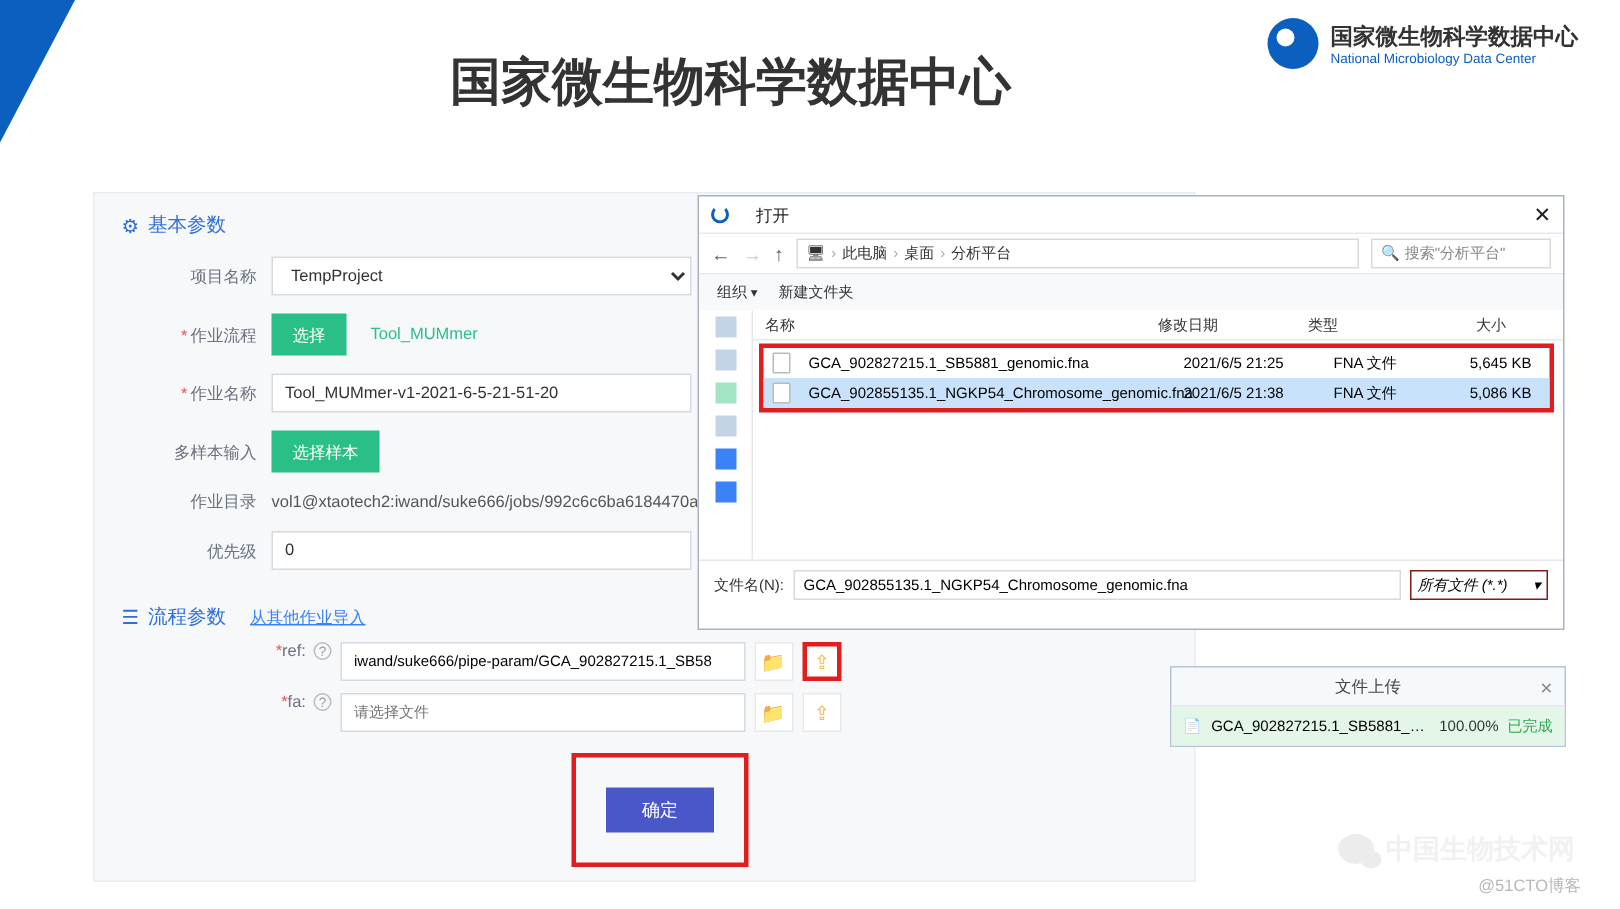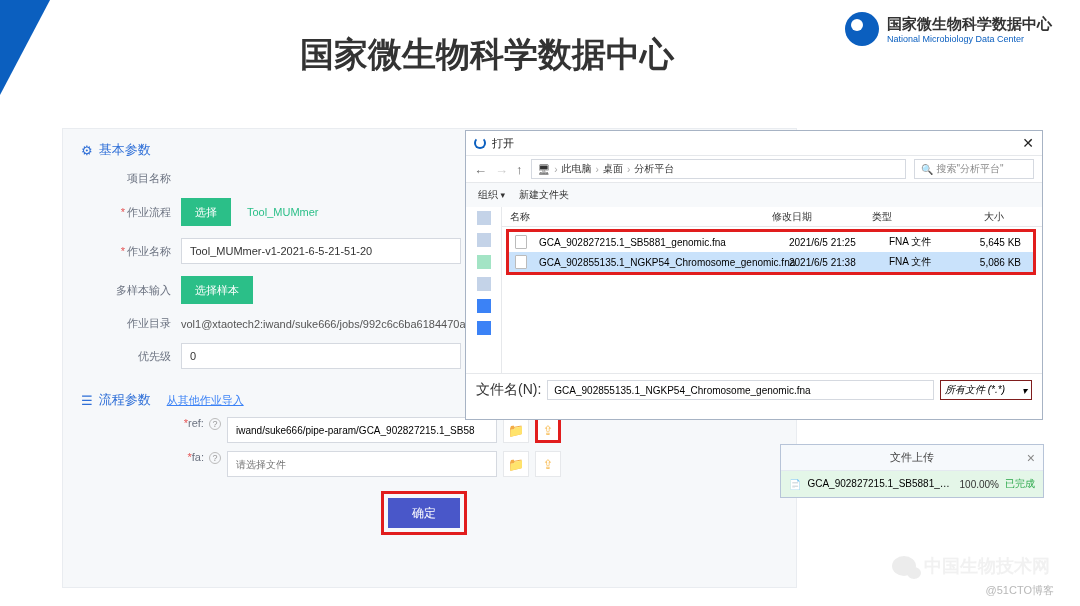--- a/index.html
+++ b/index.html
@@ -46,21 +46,21 @@
 .icon-upload { color: #f7b84b; font-size: 13px; }
 
 .red-box { border: 3px solid #e11d1d; }
 
 .btn-confirm { background: #4957c9; color: #fff; border: none; width: 72px; height: 30px; font-size: 12px; margin-left: 306px; margin-top: 8px; cursor: pointer; }
 .confirm-wrap { border: 3px solid #e11d1d; display: inline-block; padding: 4px; margin-top: 6px; }
 
 
 .file-dialog { position: absolute; left: 465px; top: 130px; width: 578px; height: 290px;
   background: #fff; border: 1px solid #a7b3c4; font-size: 11px; z-index: 10; }
-.fd-title { height: 24px; display: flex; align-items: center; padding: 0 8px; color: #222; }
+.fd-title { height: 24px; display: flex; align-items: center; padding: 0 8px; color: #222; gap: 12px; }
 .fd-title .spin { width: 12px; height: 12px; border: 2px solid #0b5fbf; border-top-color: transparent; border-radius: 50%; margin-right: 6px; }
 .fd-title .close { margin-left: auto; font-size: 14px; cursor: pointer; }
 .fd-nav { height: 28px; display: flex; align-items: center; gap: 8px; padding: 0 8px; border-top: 1px solid #e6e8eb; border-bottom: 1px solid #e6e8eb; }
 .fd-nav .arrow { color: #666; cursor: pointer; font-size: 13px; }
 .fd-crumb { flex: 1; border: 1px solid #d5d9e0; height: 20px; padding: 0 6px; display: flex; align-items: center; gap: 4px; color: #333; font-size: 10px; }
 .fd-crumb .sep { color: #aaa; }
 .fd-search { width: 120px; height: 20px; border: 1px solid #d5d9e0; padding: 0 6px; font-size: 10px; display: flex; align-items: center; color: #888; }
 .fd-toolbar { height: 24px; display: flex; align-items: center; padding: 0 12px; gap: 14px; font-size: 10px; color: #333; background: #f7f9fb; }
 .fd-toolbar .drop::after { content: ' ▾'; font-size: 9px; }
 .fd-body { display: flex; height: 166px; }
@@ -73,21 +73,21 @@
 .fd-col-name { width: 270px; padding-left: 8px; }
 .fd-col-date { width: 100px; }
 .fd-col-type { width: 80px; }
 .fd-col-size { width: 60px; text-align: right; padding-right: 8px; }
 .fd-rows-box { border: 3px solid #e11d1d; margin: 2px 6px 2px 4px; }
 .fd-row { display: flex; font-size: 10px; height: 20px; align-items: center; }
 .fd-row.sel { background: #c9e2fb; }
 .fd-row .fico { width: 12px; height: 14px; border: 1px solid #bbb; background: #fff; margin: 0 4px 0 6px; border-radius: 1px; position: relative; }
 .fd-footer { border-top: 1px solid #e6e8eb; padding: 6px 10px 8px; }
 .fd-fname { display: flex; align-items: center; gap: 6px; margin-bottom: 6px; }
-.fd-fname label { font-size: 14px; color: #333; }
+.fd-fname label { font-size: 10px; color: #333; }
 .fd-fname-input { flex: 1; height: 20px; border: 1px solid #d5d9e0; padding: 0 6px; font-size: 10px; }
 .fd-ftype { width: 92px; height: 20px; border: 1px solid #7f1d1d; font-size: 10px; padding: 0 4px; display: flex; align-items: center; font-style: italic; }
 .fd-buttons { display: flex; justify-content: flex-end; gap: 8px; }
 .win-btn { height: 22px; padding: 0 14px; font-size: 10px; border: 1px solid #adb8c6; background: #e9edf2; cursor: pointer; }
 .win-btn.open-b { border: 3px solid #e11d1d; }
 
 
 .upload-toast { position: absolute; right: 36px; top: 444px; width: 264px; border: 1px solid #b7c4d8; background: #f6f9fc; font-size: 11px; z-index: 5; }
 .ut-head { height: 26px; display: flex; align-items: center; justify-content: center; color: #444; position: relative; border-bottom: 1px solid #e4e9f0; }
 .ut-head .x { position: absolute; right: 8px; color: #888; cursor: pointer; font-size: 14px; }
@@ -119,20 +119,23 @@
 </div>
 
 <div class="form-panel">
   <div class="section-head">
     <span class="ico">⚙</span>
     <span>基本参数</span>
   </div>
 
   <div class="form-row">
     <div class="form-label">项目名称</div>
+    <select class="text-input select-proj">
+      <option>TempProject</option>
+    </select>
   </div>
 
   <div class="form-row">
     <div class="form-label req">作业流程</div>
     <button class="btn-green">选择</button>
     <span class="tool-name">Tool_MUMmer</span>
   </div>
 
   <div class="form-row">
     <div class="form-label req">作业名称</div>
@@ -183,21 +186,21 @@
     <input class="param-input" placeholder="请选择文件" style="">
     <div class="icon-btn">
         <span class="icon-folder">📁</span>
       </div>
     <div class="icon-btn">
         <span class="icon-upload">⇪</span>
       </div>
   </div>
 
   <div class="confirm-wrap" style="margin-left:300px">
-    <button class="btn-confirm" style="margin:0">确定</button>
+    <button class="btn-confirm" style="margin:16px">确定</button>
   </div>
 </div>
 
 <div class="file-dialog">
   <div class="fd-title">
     <span class="spin"></span>
     <span>打开</span>
     <span class="close">✕</span>
   </div>
   <div class="fd-nav">

